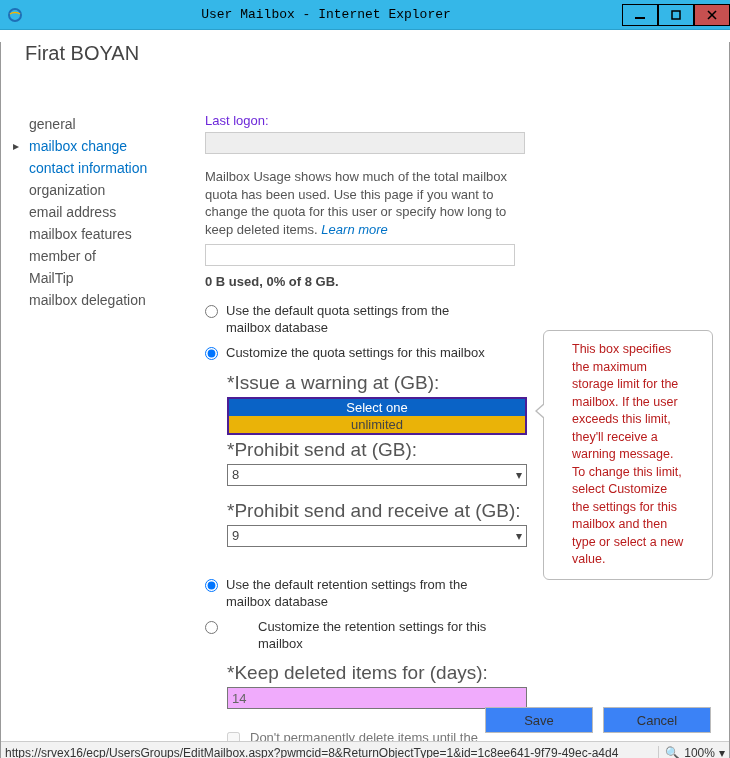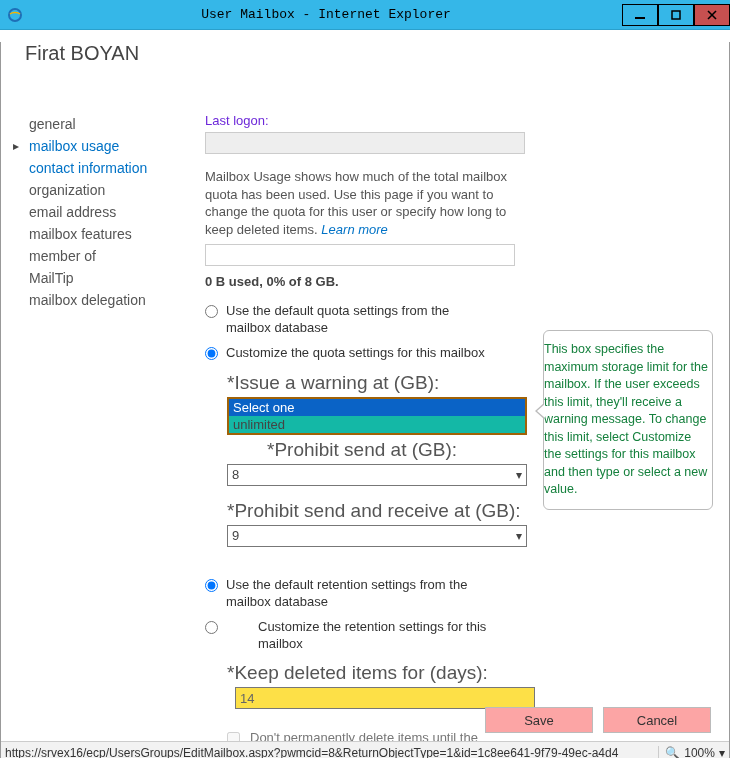--- a/index.html
+++ b/index.html
@@ -35,39 +35,39 @@
     .usage-bold { font-weight: 600; margin-top: 8px; }
 
     .radio-row { display: flex; align-items: flex-start; margin-top: 14px; }
     .radio-row input[type=radio] { margin-top: 2px; margin-right: 8px; }
     .radio-row .rlabel { width: 270px; color: #333; line-height: 1.3; }
 
     .sub { margin-left: 22px; margin-top: 10px; }
     .sub .slabel { color: #555; margin-bottom: 3px; font-size: 19px; }
     .selectbox { width: 300px; height: 22px; border: 1px solid #777; background: #fff; display: flex; align-items: center; justify-content: space-between; padding: 0 4px; font-size: 13px; }
     .selectbox .chev { font-size: 12px; }
-    .selectbox.disabled { background: #fde047; color: #666; margin-left: 8px; }
+    .selectbox.disabled { background: #f0abfc; color: #666; }
 
     .dropdown-open { position: relative; width: 300px; }
-    .dropdown-open .box { border: 2px solid #a16207; background: #14b8a6; }
+    .dropdown-open .box { border: 2px solid #4c1d95; background: #eab308; text-align: center; }
     .dropdown-open .opt { padding: 1px 4px; font-size: 13px; }
     .dropdown-open .opt.hl { background: #0a63c6; color: #fff; }
 
     .checkbox-row { display: flex; align-items: flex-start; margin-left: 22px; margin-top: 21px; }
     .checkbox-row input { margin-top: 2px; margin-right: 10px; }
     .checkbox-row .clabel { width: 260px; color: #777; line-height: 1.3; }
 
     
-    .tooltip { position: absolute; right: 16px; top: 288px; width: 170px; border: 1px solid #bbb; border-radius: 6px; padding: 10px 0; font-size: 12.5px; color: #15803d; line-height: 1.4; background: #fff; }
+    .tooltip { position: absolute; right: 16px; top: 288px; width: 170px; border: 1px solid #bbb; border-radius: 6px; padding: 10px 28px; font-size: 12.5px; color: #b91c1c; line-height: 1.4; background: #fff; }
     .tooltip::before { content: ""; position: absolute; left: -9px; top: 72px; width: 0; height: 0; border-top: 8px solid transparent; border-bottom: 8px solid transparent; border-right: 9px solid #bbb; }
     .tooltip::after { content: ""; position: absolute; left: -7px; top: 73px; width: 0; height: 0; border-top: 7px solid transparent; border-bottom: 7px solid transparent; border-right: 8px solid #fff; }
 
     
     .footer { position: absolute; bottom: 30px; right: 18px; display: flex; gap: 10px; }
-    .footer button { width: 108px; height: 26px; background: #fca5a5; border: 1px solid #bbb; font-size: 13px; color: #333; cursor: pointer; }
+    .footer button { width: 108px; height: 26px; background: #3b82f6; border: 1px solid #bbb; font-size: 13px; color: #333; cursor: pointer; }
 
     
     .statusbar { position: absolute; bottom: 0; left: 0; right: 0; height: 22px; background: #f2f2f2; border-top: 1px solid #ccc; display: flex; align-items: center; font-size: 12px; color: #333; padding: 0 4px; }
     .statusbar .url { flex: 1; white-space: nowrap; overflow: hidden; }
     .statusbar .zoom { display: flex; align-items: center; gap: 4px; padding-left: 6px; border-left: 1px solid #ccc; }
     .statusbar .mag { color: #2a7ab0; }
   </style>
 </head>
 <body>
 
@@ -99,21 +99,21 @@
   </div>
 </div>
 
 <div class="window-body">
   <div class="page-title">Firat BOYAN</div>
 
   <div class="content">
 
     <div class="sidebar">
       <div class="item">general</div>
-      <div class="item link active">mailbox usage</div>
+      <div class="item link active">mailbox change</div>
       <div class="item link">contact information</div>
       <div class="item">organization</div>
       <div class="item">email address</div>
       <div class="item">mailbox features</div>
       <div class="item">member of</div>
       <div class="item">MailTip</div>
       <div class="item">mailbox delegation</div>
     </div>
 
     <div class="main">
@@ -138,21 +138,21 @@
 
       <div class="sub">
         <div class="slabel">*Issue a warning at (GB):</div>
         <div class="dropdown-open">
           <div class="box">
             <div class="opt hl">Select one</div>
             <div class="opt">unlimited</div>
           </div>
         </div>
 
-        <div class="slabel" style="margin-top:4px;margin-left:40px;">*Prohibit send at (GB):</div>
+        <div class="slabel" style="margin-top:4px;">*Prohibit send at (GB):</div>
         <div class="selectbox">
           <span>8</span>
           <span class="chev">▾</span>
         </div>
 
         <div class="slabel" style="margin-top:14px;">*Prohibit send and receive at (GB):</div>
         <div class="selectbox">
           <span>9</span>
           <span class="chev">▾</span>
         </div>

